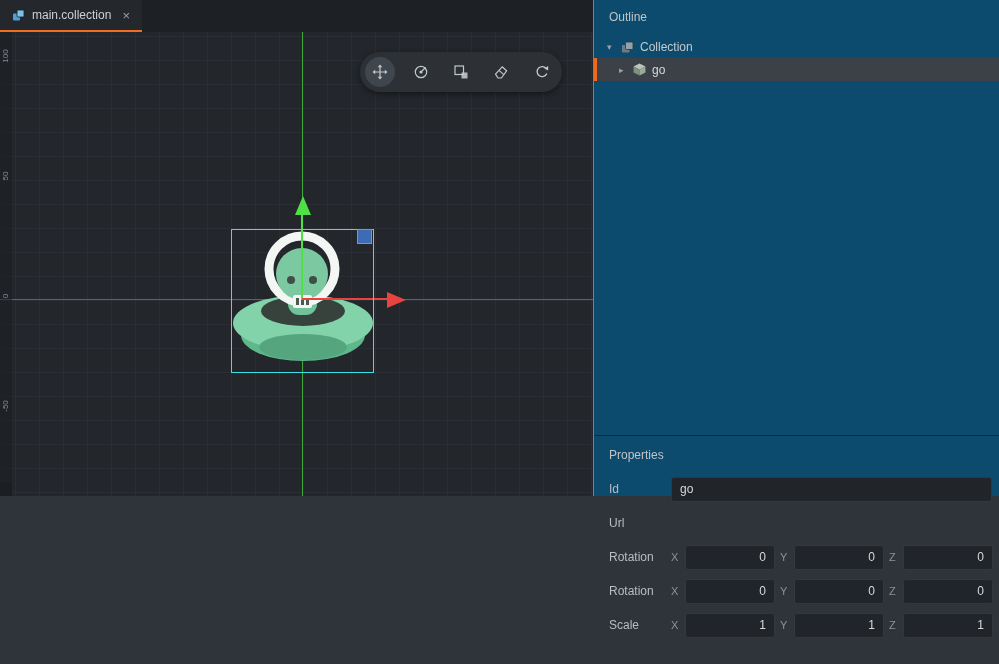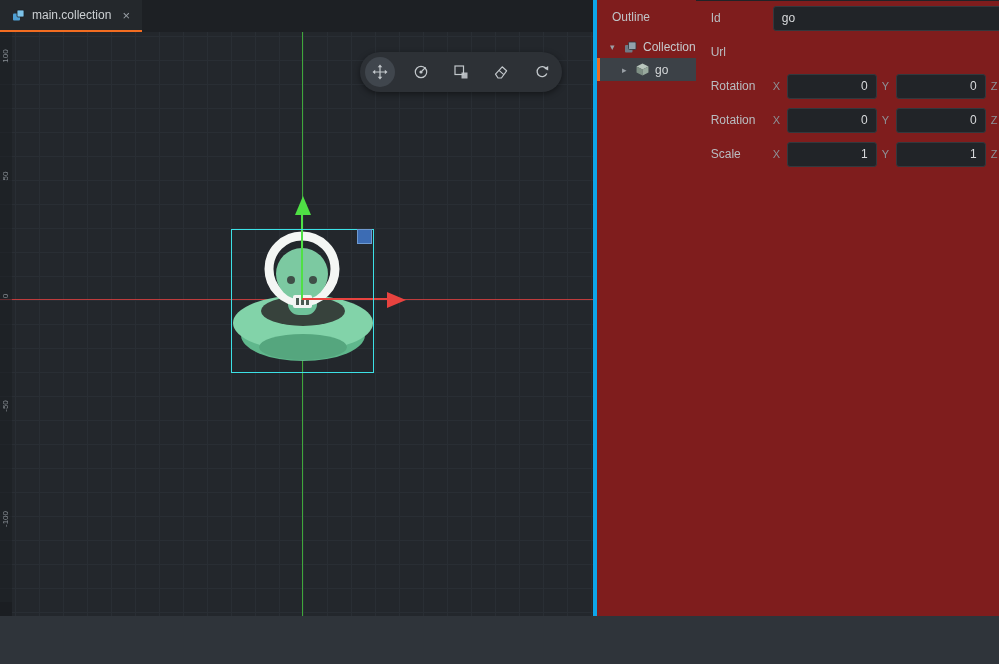--- a/index.html
+++ b/index.html
@@ -1,18 +1,18 @@
 <!DOCTYPE html>
 <html><head>
 <meta charset="utf-8">
 <style>
   *{margin:0;padding:0;box-sizing:border-box}
   html,body{width:999px;height:664px;overflow:hidden;background:#2f343a;
     font-family:"Liberation Sans",sans-serif;color:#c5c9cc}
-  .app{display:flex;width:999px;height:616px}
+  .app{display:flex;width:999px;height:496px}
 
   
   .left{width:593px;display:flex;flex-direction:column}
   .tabbar{height:32px;background:#1d2024;display:flex;align-items:stretch;flex:none}
   .tab{display:flex;align-items:center;gap:7px;padding:0 12px;background:#24282c;
     border-bottom:2px solid #f36d21;color:#ccd0d3;font-size:12px;cursor:default}
   .tab-close{color:#9aa0a6;font-size:13px;margin-left:4px;cursor:pointer}
 
   .viewport{position:relative;flex:1;background:#23272c;overflow:hidden}
   .grid{position:absolute;inset:0;
@@ -42,22 +42,22 @@
     justify-content:space-around;box-shadow:0 2px 6px rgba(0,0,0,.45)}
   .tool{width:30px;height:30px;border-radius:50%;display:flex;align-items:center;
     justify-content:center;cursor:pointer}
   .tool.active{background:#40464d}
 
   .corner-box{position:absolute;left:0;bottom:0;width:12px;height:14px;background:#1b1e22}
   .grip{position:absolute;right:3px;top:591px;width:6px;height:24px;
     border-left:2px solid #596066;border-right:2px solid #596066;cursor:ew-resize}
 
   
-  .right{width:406px;background:#7f1d1d;border-left:4px solid #0ea5e9;
-    display:flex;flex-direction:row}
+  .right{width:406px;background:#0c4a6e;border-left:1px solid #0ea5e9;
+    display:flex;flex-direction:column}
   .panel-header{padding:10px 15px 0;font-size:12px;color:#c0c4c7}
   .outline-section{height:435px;flex:none}
   .tree{margin-top:12px}
   .tree-row{display:flex;align-items:center;height:22px;font-size:12px;cursor:pointer}
   .row-collection{padding-left:13px}
   .row-go{height:23px;background:#3c4147;border-left:3px solid #ed6b21;padding-left:22px;color:#d5d8da}
   .caret{width:14px;font-size:9px;color:#9aa0a6;flex:none}
   .tree-icon{width:13px;height:13px;margin-right:6px;flex:none}
 
   .props-section{flex:1;border-top:1px solid #202327}
@@ -194,20 +194,21 @@
             <polygon points="6,0.5 11.5,3.2 6,6 0.5,3.2" fill="#b9c6bd"></polygon>
             <polygon points="0.5,3.2 6,6 6,11.5 0.5,8.8" fill="#7e8f84"></polygon>
             <polygon points="11.5,3.2 6,6 6,11.5 11.5,8.8" fill="#99aa9e"></polygon>
           </svg>
           <span>go</span>
         </div>
       </div>
     </div>
 
     <div class="props-section">
+      <div class="panel-header">Properties</div>
 
       <div class="prow">
         <span class="plabel">Id</span>
         <input class="tinput" type="text" value="go" style="">
       </div>
 
       <div class="prow">
         <span class="plabel">Url</span>
       </div>
 

